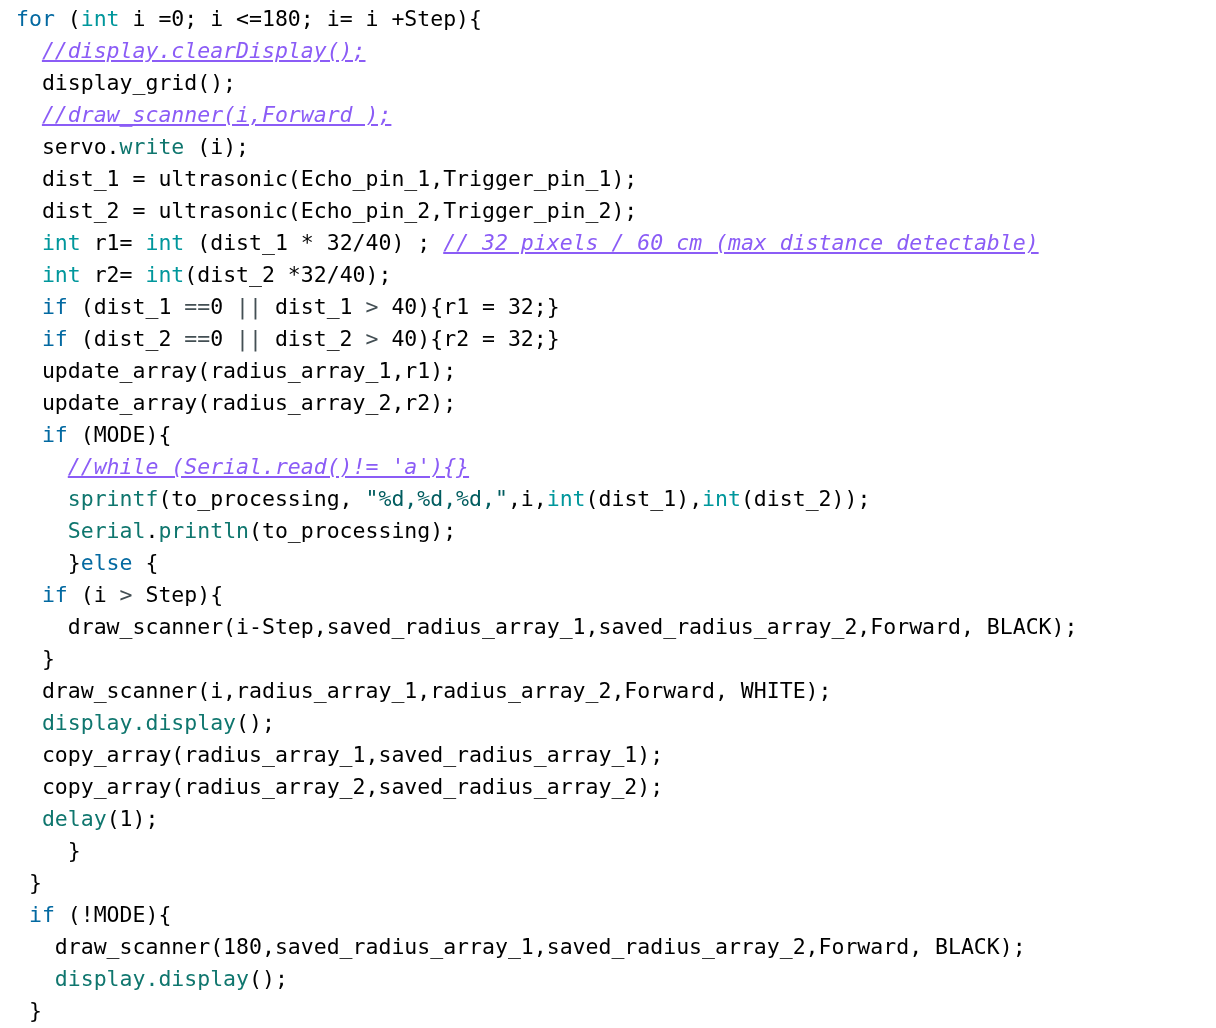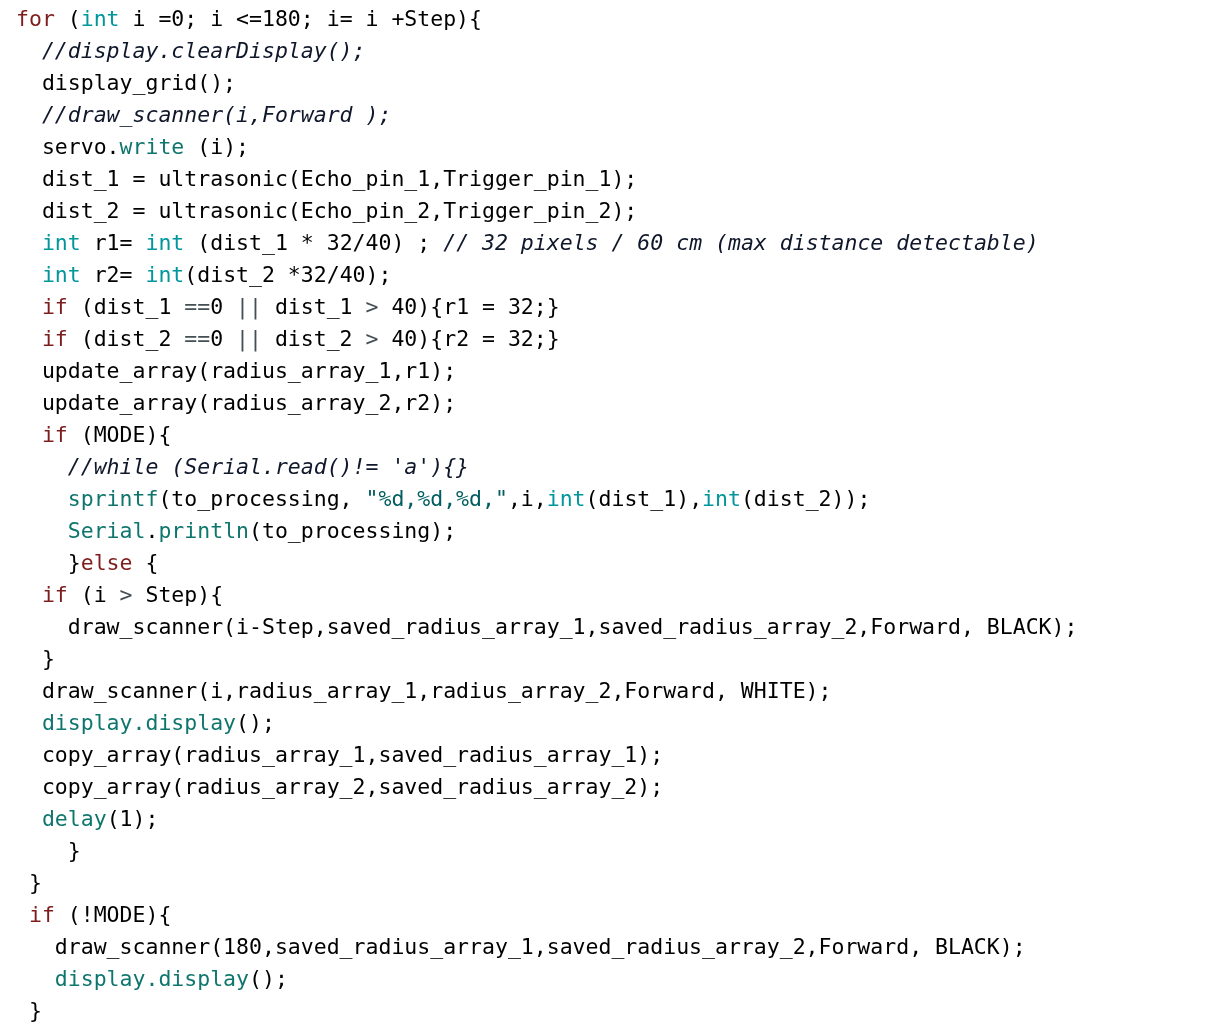--- a/index.html
+++ b/index.html
@@ -35,24 +35,24 @@
     white-space: pre;
     color: #000000;
     -webkit-font-smoothing: antialiased;
   }
   .ln {
     display: block;
     height: 32px;
     white-space: pre;
   }
   
-  .kw   { color: #7f1d1d; }  
+  .kw   { color: #0369a1; }  
   .type { color: #00979C; margin-top: 27px; }  
   .fn   { color: #0f766e; }  
-  .cmt  { color: #0f172a; font-style: italic; }  
+  .cmt  { color: #8b5cf6; font-style: italic; text-decoration: underline; }  
   .str  { color: #005C5F; }  
   .opg  { color: #434F54; }  
   .pl   { color: #000000; }
 </style>
 </head>
 <body>
 
 <div id="editor">
   <pre id="code"><span class="ln"><span class="kw">for</span><span class="pl"> (</span><span class="type">int</span><span class="pl"> i =0; i &lt;=180; i= i +Step){</span></span><span class="ln"><span class="pl">  </span><span class="cmt">//display.clearDisplay();</span></span><span class="ln"><span class="pl">  display_grid();</span></span><span class="ln"><span class="pl">  </span><span class="cmt">//draw_scanner(i,Forward );</span></span><span class="ln"><span class="pl">  servo.</span><span class="fn">write</span><span class="pl"> (i);</span></span><span class="ln"><span class="pl">  dist_1 = ultrasonic(Echo_pin_1,Trigger_pin_1);</span></span><span class="ln"><span class="pl">  dist_2 = ultrasonic(Echo_pin_2,Trigger_pin_2);</span></span><span class="ln"><span class="pl">  </span><span class="type">int</span><span class="pl"> r1= </span><span class="type">int</span><span class="pl"> (dist_1 * 32/40) ; </span><span class="cmt">// 32 pixels / 60 cm (max distance detectable)</span></span><span class="ln"><span class="pl">  </span><span class="type">int</span><span class="pl"> r2= </span><span class="type">int</span><span class="pl">(dist_2 *32/40);</span></span><span class="ln"><span class="pl">  </span><span class="kw">if</span><span class="pl"> (dist_1 </span><span class="opg">==</span><span class="pl">0 </span><span class="opg">||</span><span class="pl"> dist_1 </span><span class="opg">&gt;</span><span class="pl"> 40){r1 = 32;}</span></span><span class="ln"><span class="pl">  </span><span class="kw">if</span><span class="pl"> (dist_2 </span><span class="opg">==</span><span class="pl">0 </span><span class="opg">||</span><span class="pl"> dist_2 </span><span class="opg">&gt;</span><span class="pl"> 40){r2 = 32;}</span></span><span class="ln"><span class="pl">  update_array(radius_array_1,r1);</span></span><span class="ln"><span class="pl">  update_array(radius_array_2,r2);</span></span><span class="ln"><span class="pl">  </span><span class="kw">if</span><span class="pl"> (MODE){</span></span><span class="ln"><span class="pl">    </span><span class="cmt">//while (Serial.read()!= 'a'){}</span></span><span class="ln"><span class="pl">    </span><span class="fn">sprintf</span><span class="pl">(to_processing, </span><span class="str">"%d,%d,%d,"</span><span class="pl">,i,</span><span class="type">int</span><span class="pl">(dist_1),</span><span class="type">int</span><span class="pl">(dist_2));</span></span><span class="ln"><span class="pl">    </span><span class="fn">Serial</span><span class="pl">.</span><span class="fn">println</span><span class="pl">(to_processing);</span></span><span class="ln"><span class="pl">    }</span><span class="kw">else</span><span class="pl"> {</span></span><span class="ln"><span class="pl">  </span><span class="kw">if</span><span class="pl"> (i </span><span class="opg">&gt;</span><span class="pl"> Step){</span></span><span class="ln"><span class="pl">    draw_scanner(i-Step,saved_radius_array_1,saved_radius_array_2,Forward, BLACK);</span></span><span class="ln"><span class="pl">  }</span></span><span class="ln"><span class="pl">  draw_scanner(i,radius_array_1,radius_array_2,Forward, WHITE);</span></span><span class="ln"><span class="pl">  </span><span class="fn">display.display</span><span class="pl">();</span></span><span class="ln"><span class="pl">  copy_array(radius_array_1,saved_radius_array_1);</span></span><span class="ln"><span class="pl">  copy_array(radius_array_2,saved_radius_array_2);</span></span><span class="ln"><span class="pl">  </span><span class="fn">delay</span><span class="pl">(1);</span></span><span class="ln"><span class="pl">    }</span></span><span class="ln"><span class="pl"> }</span></span><span class="ln"><span class="pl"> </span><span class="kw">if</span><span class="pl"> (!MODE){</span></span><span class="ln"><span class="pl">   draw_scanner(180,saved_radius_array_1,saved_radius_array_2,Forward, BLACK);</span></span><span class="ln"><span class="pl">   </span><span class="fn">display.display</span><span class="pl">();</span></span><span class="ln"><span class="pl"> }</span></span><span class="ln"></span></pre>
 </div>

